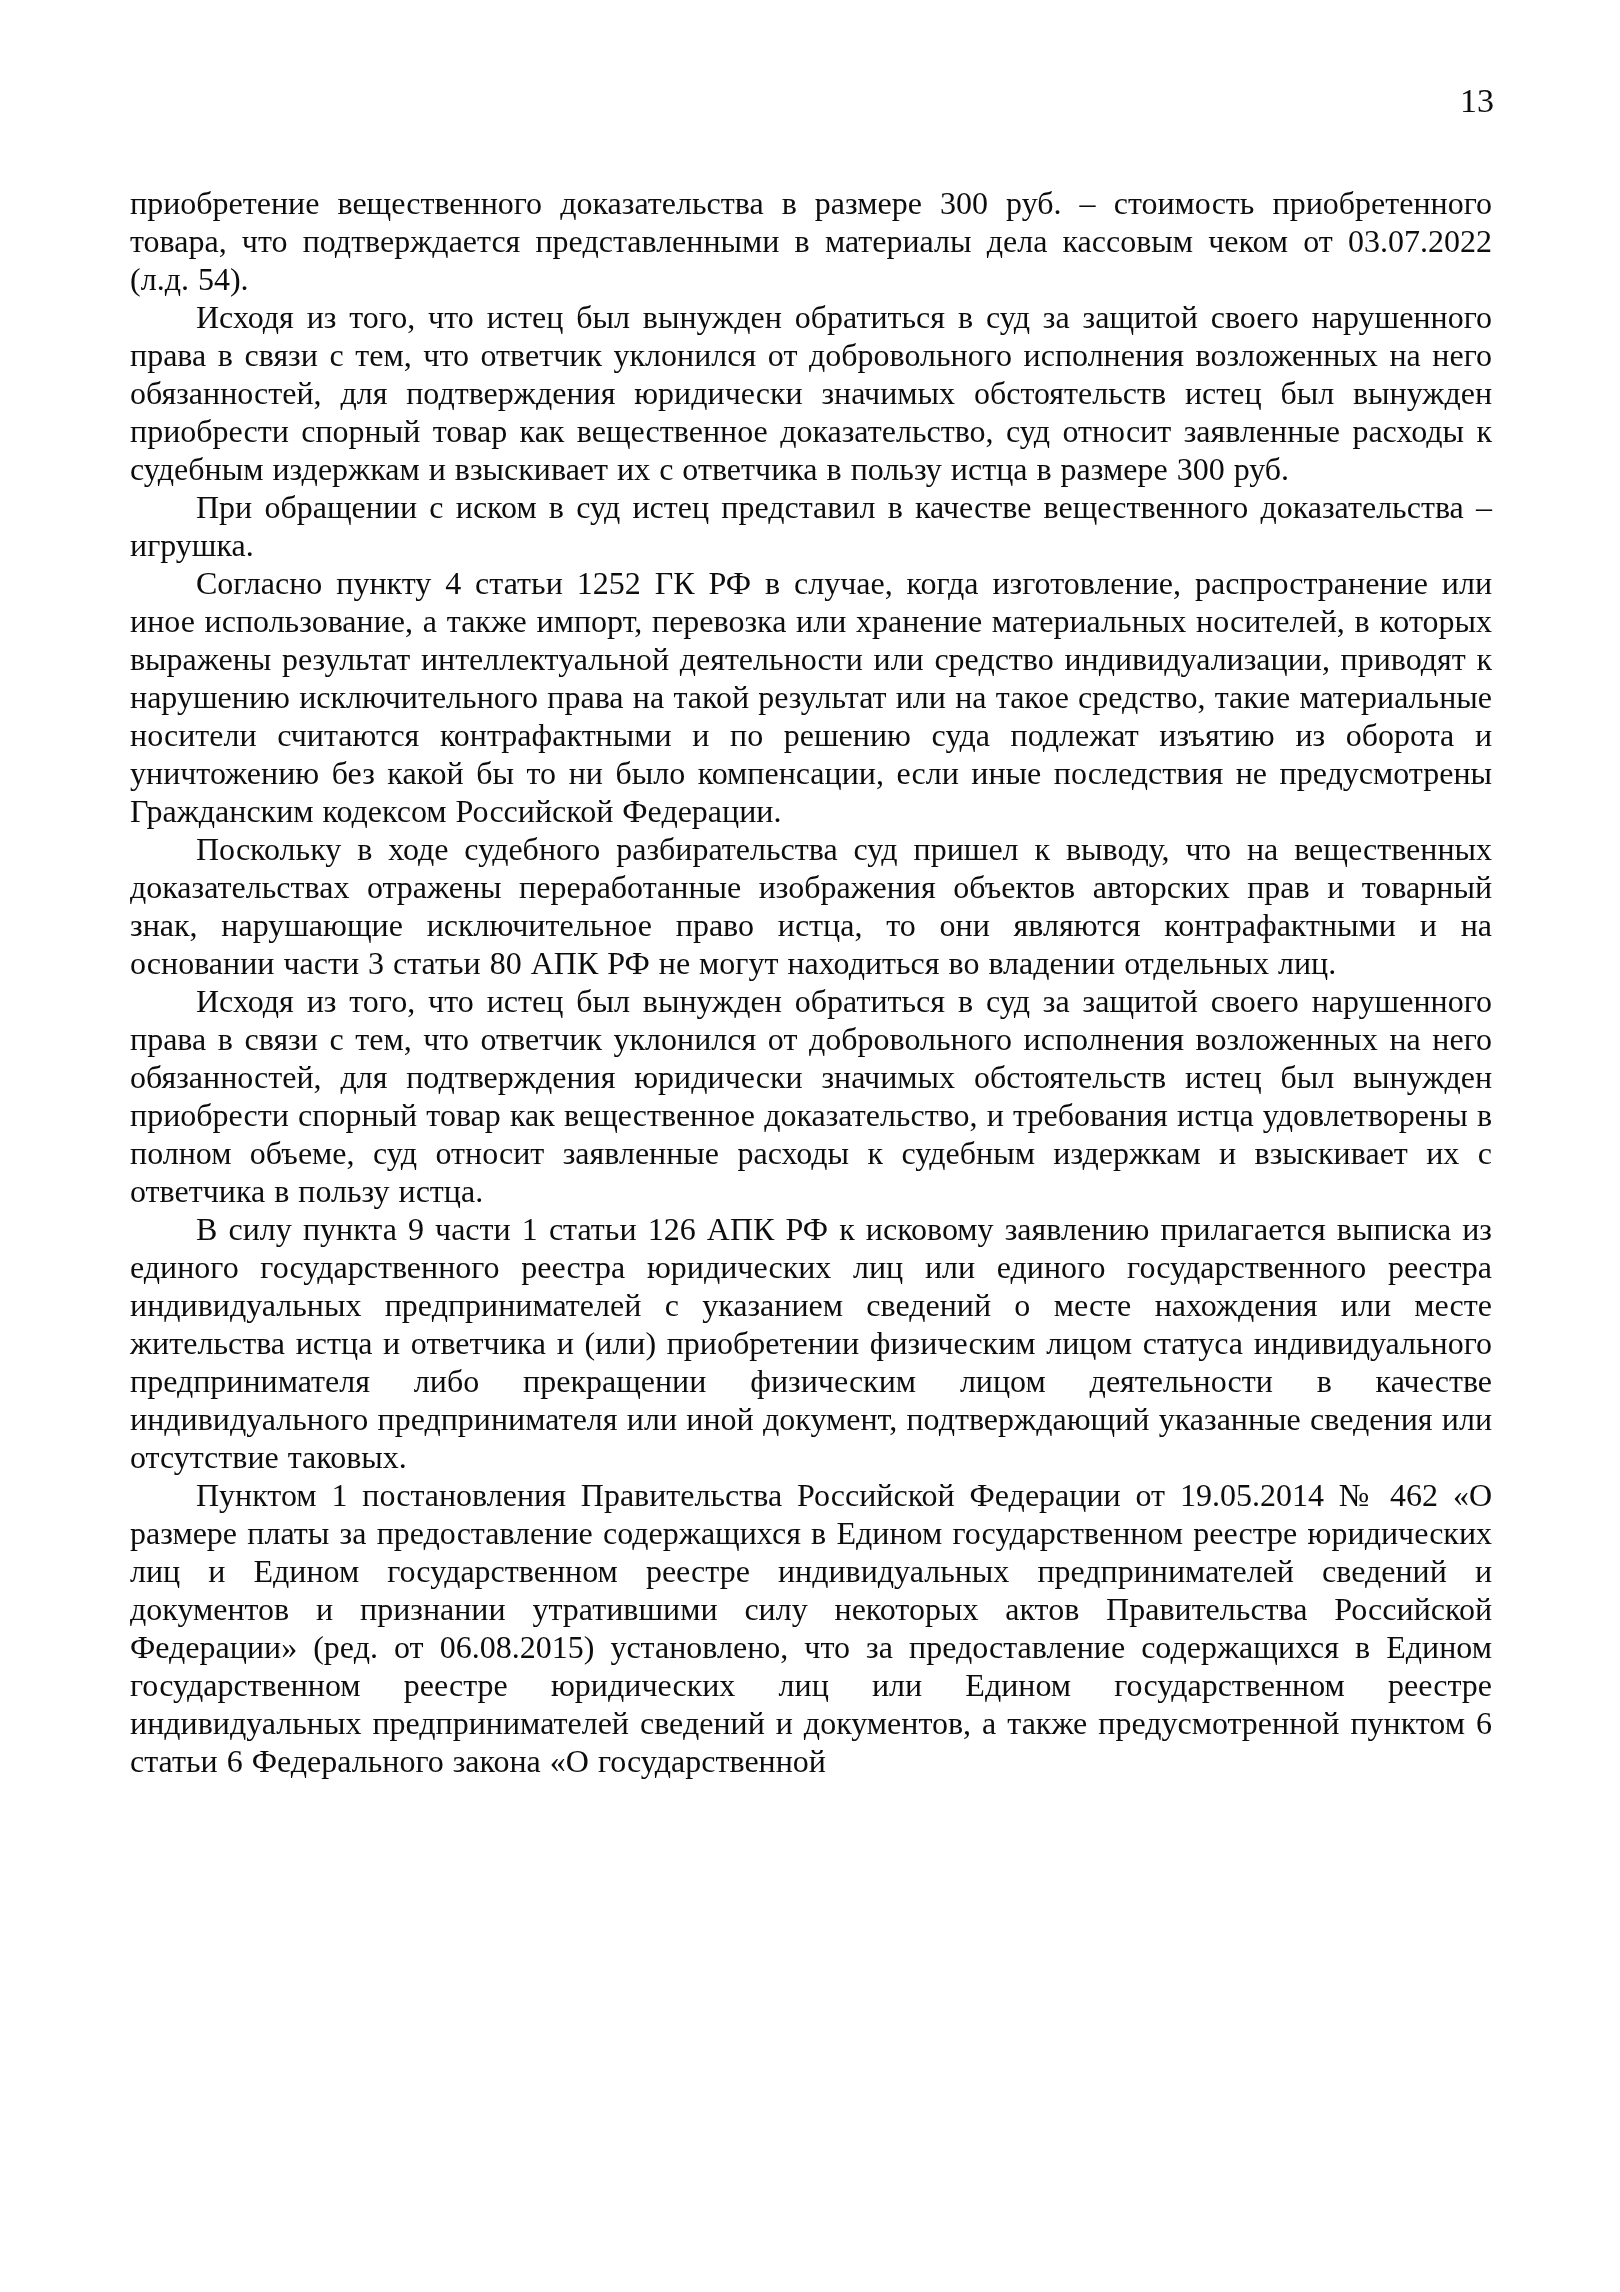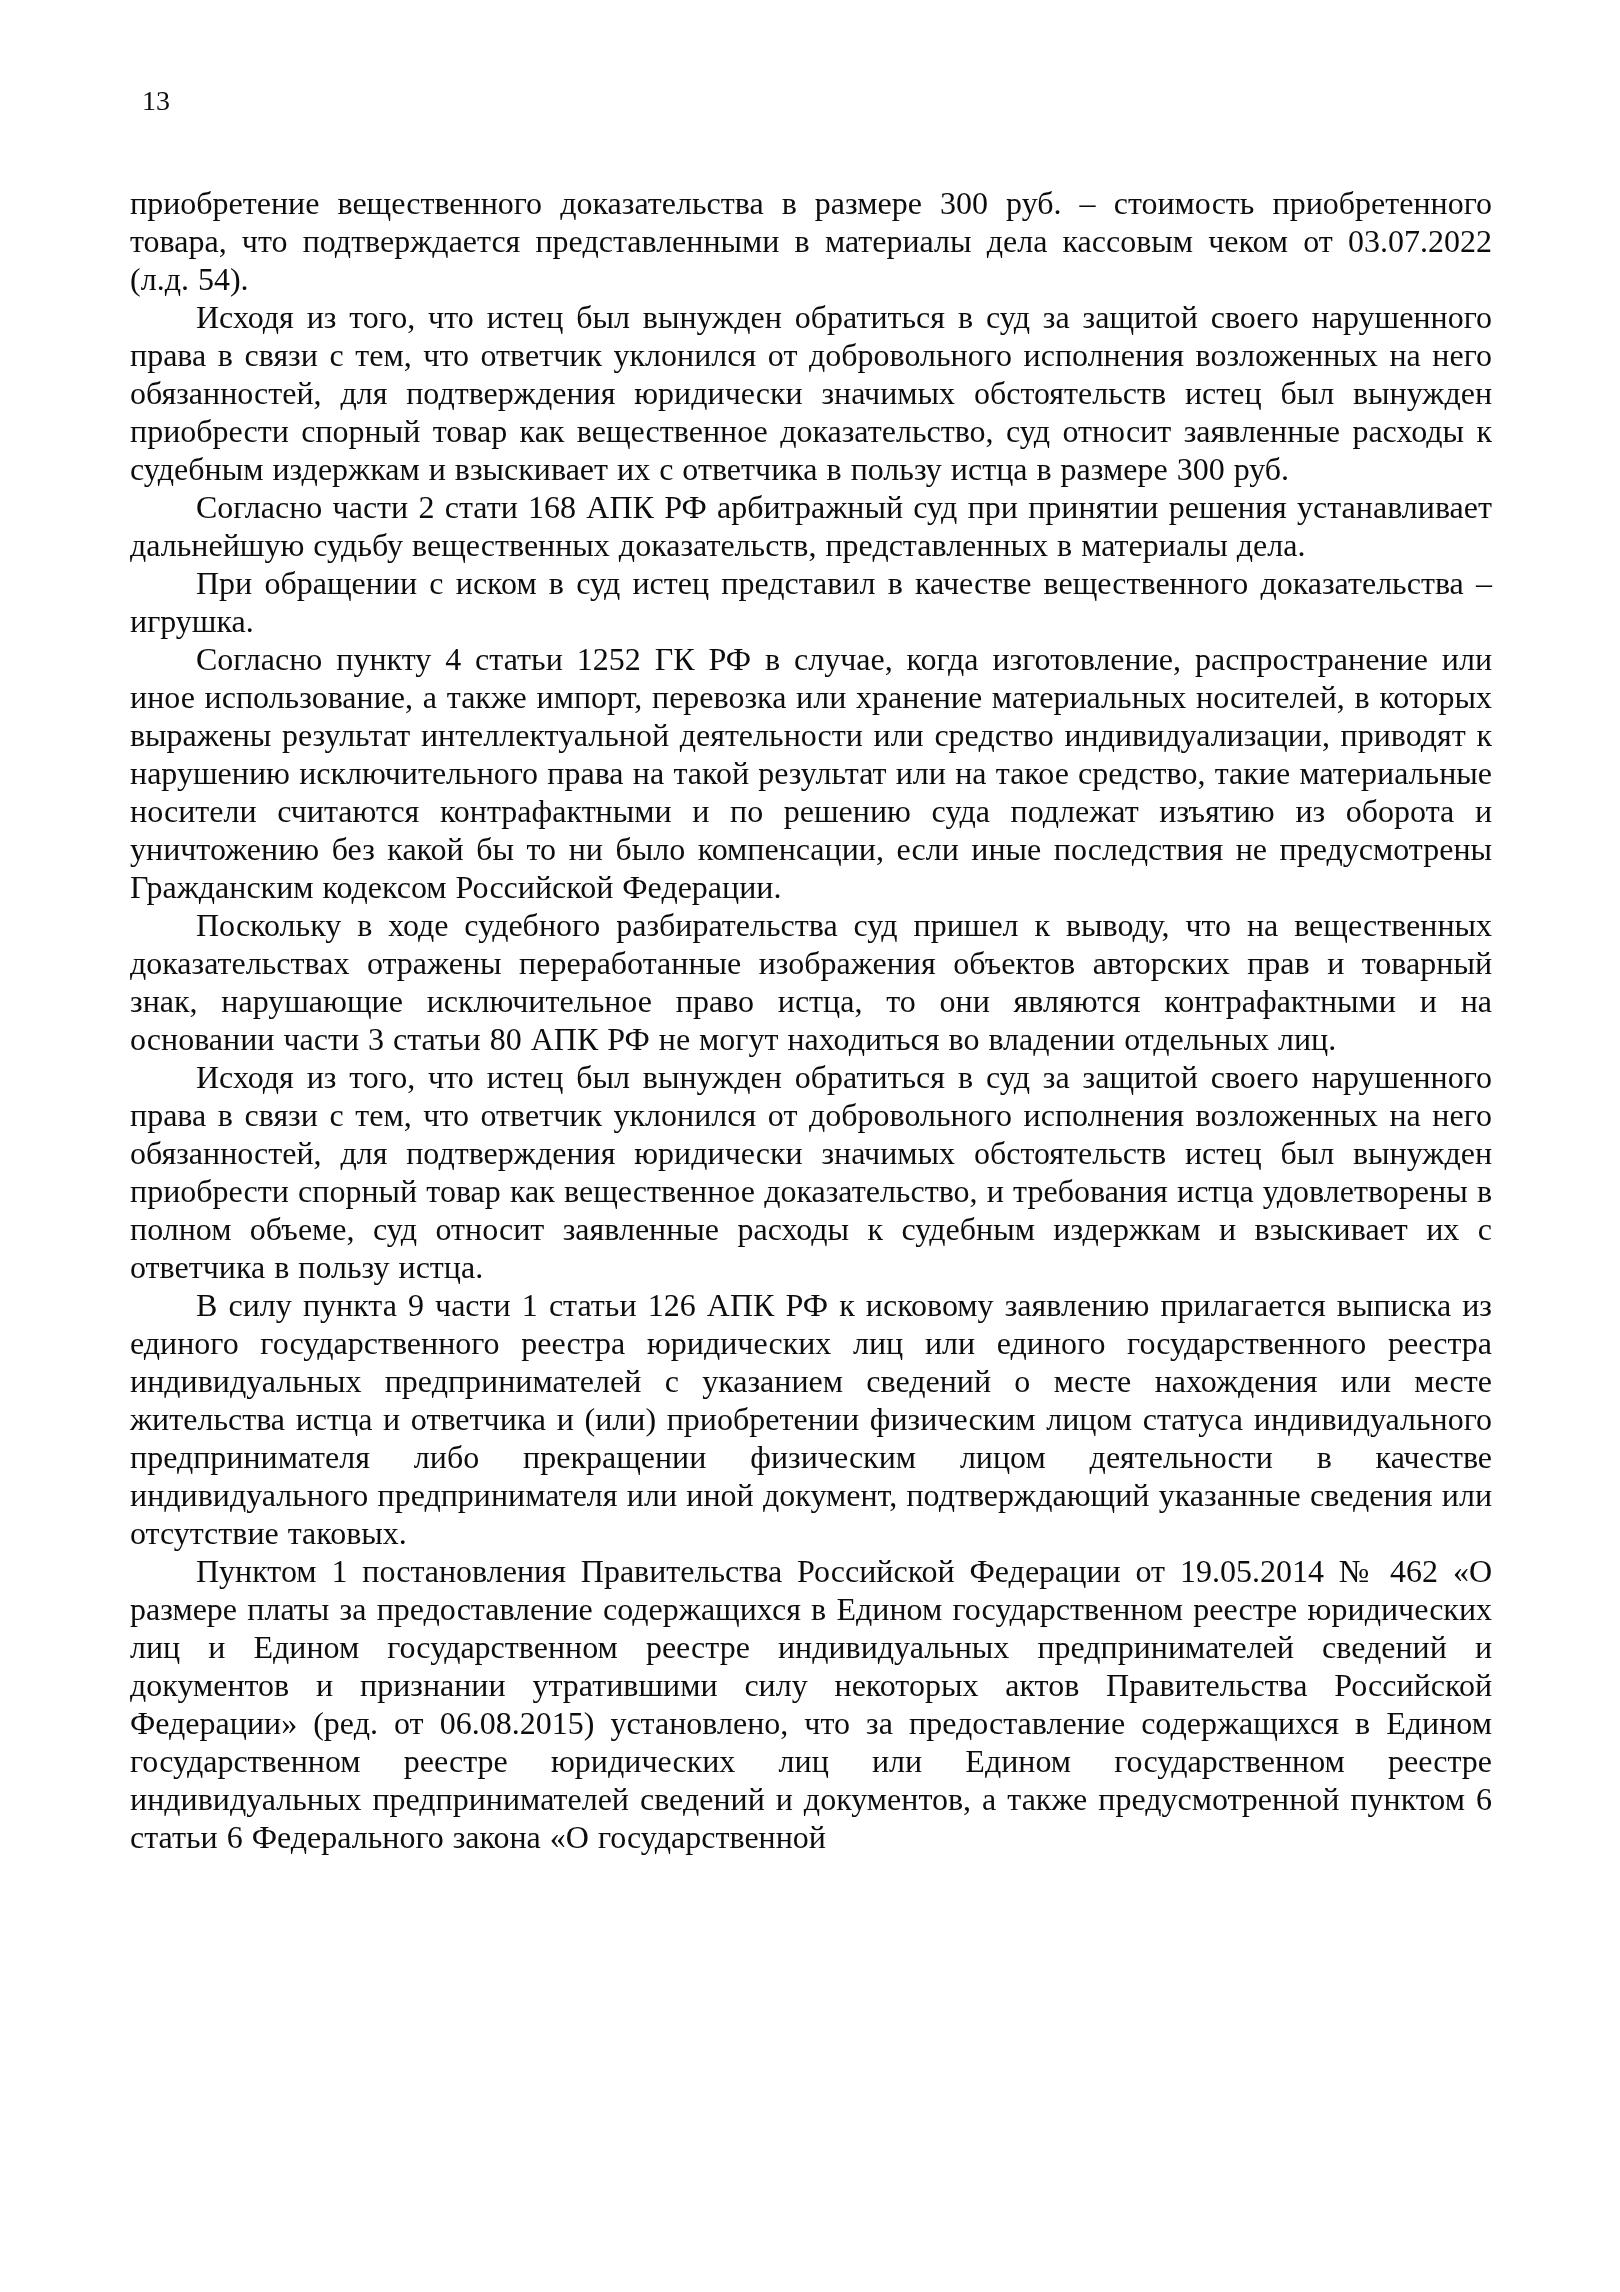--- a/index.html
+++ b/index.html
@@ -12,24 +12,24 @@
     width: 1620px;
     height: 2293px;
     background: #ffffff;
     overflow: hidden;
     font-family: "Liberation Serif", "DejaVu Serif", serif;
     color: #0d0d0d;
   }
   .page-number {
     position: absolute;
     top: 82px;
-    left: 142px;
+    left: 132px;
     width: 1362px;
-    text-align: left;
-    font-size: 28px;
+    text-align: right;
+    font-size: 34px;
     line-height: 37px;
   }
   .content {
     position: absolute;
     top: 184px;
     left: 130px;
     width: 1362px;
     font-size: 32px;
     line-height: 38px;
     text-align: justify;
@@ -47,21 +47,20 @@
 </head>
 <body>
 
 <div class="page">
 
   <div class="page-number">13</div>
 
   <div class="content">
     <p class="no-indent">приобретение вещественного доказательства в размере 300 руб. – стоимость приобретенного товара, что подтверждается представленными в материалы дела кассовым чеком от 03.07.2022 (л.д. 54).</p>
     <p>Исходя из того, что истец был вынужден обратиться в суд за защитой своего нарушенного права в связи с тем, что ответчик уклонился от добровольного исполнения возложенных на него обязанностей, для подтверждения юридически значимых обстоятельств истец был вынужден приобрести спорный товар как вещественное доказательство, суд относит заявленные расходы к судебным издержкам и взыскивает их с ответчика в пользу истца в размере 300 руб.</p>
-    <p>Согласно части 2 стати 168 АПК РФ арбитражный суд при принятии решения устанавливает дальнейшую судьбу вещественных доказательств, представленных в материалы дела.</p>
     <p>При обращении с иском в суд истец представил в качестве вещественного доказательства – игрушка.</p>
     <p>Согласно пункту 4 статьи 1252 ГК РФ в случае, когда изготовление, распространение или иное использование, а также импорт, перевозка или хранение материальных носителей, в которых выражены результат интеллектуальной деятельности или средство индивидуализации, приводят к нарушению исключительного права на такой результат или на такое средство, такие материальные носители считаются контрафактными и по решению суда подлежат изъятию из оборота и уничтожению без какой бы то ни было компенсации, если иные последствия не предусмотрены Гражданским кодексом Российской Федерации.</p>
     <p>Поскольку в ходе судебного разбирательства суд пришел к выводу, что на вещественных доказательствах отражены переработанные изображения объектов авторских прав и товарный знак, нарушающие исключительное право истца, то они являются контрафактными и на основании части 3 статьи 80 АПК РФ не могут находиться во владении отдельных лиц.</p>
     <p>Исходя из того, что истец был вынужден обратиться в суд за защитой своего нарушенного права в связи с тем, что ответчик уклонился от добровольного исполнения возложенных на него обязанностей, для подтверждения юридически значимых обстоятельств истец был вынужден приобрести спорный товар как вещественное доказательство, и требования истца удовлетворены в полном объеме, суд относит заявленные расходы к судебным издержкам и взыскивает их с ответчика в пользу истца.</p>
     <p>В силу пункта 9 части 1 статьи 126 АПК РФ к исковому заявлению прилагается выписка из единого государственного реестра юридических лиц или единого государственного реестра индивидуальных предпринимателей с указанием сведений о месте нахождения или месте жительства истца и ответчика и (или) приобретении физическим лицом статуса индивидуального предпринимателя либо прекращении физическим лицом деятельности в качестве индивидуального предпринимателя или иной документ, подтверждающий указанные сведения или отсутствие таковых.</p>
     <p>Пунктом 1 постановления Правительства Российской Федерации от 19.05.2014 № 462 «О размере платы за предоставление содержащихся в Едином государственном реестре юридических лиц и Едином государственном реестре индивидуальных предпринимателей сведений и документов и признании утратившими силу некоторых актов Правительства Российской Федерации» (ред. от 06.08.2015) установлено, что за предоставление содержащихся в Едином государственном реестре юридических лиц или Едином государственном реестре индивидуальных предпринимателей сведений и документов, а также предусмотренной пунктом 6 статьи 6 Федерального закона «О государственной</p>
   </div>
 
 </div>
 

